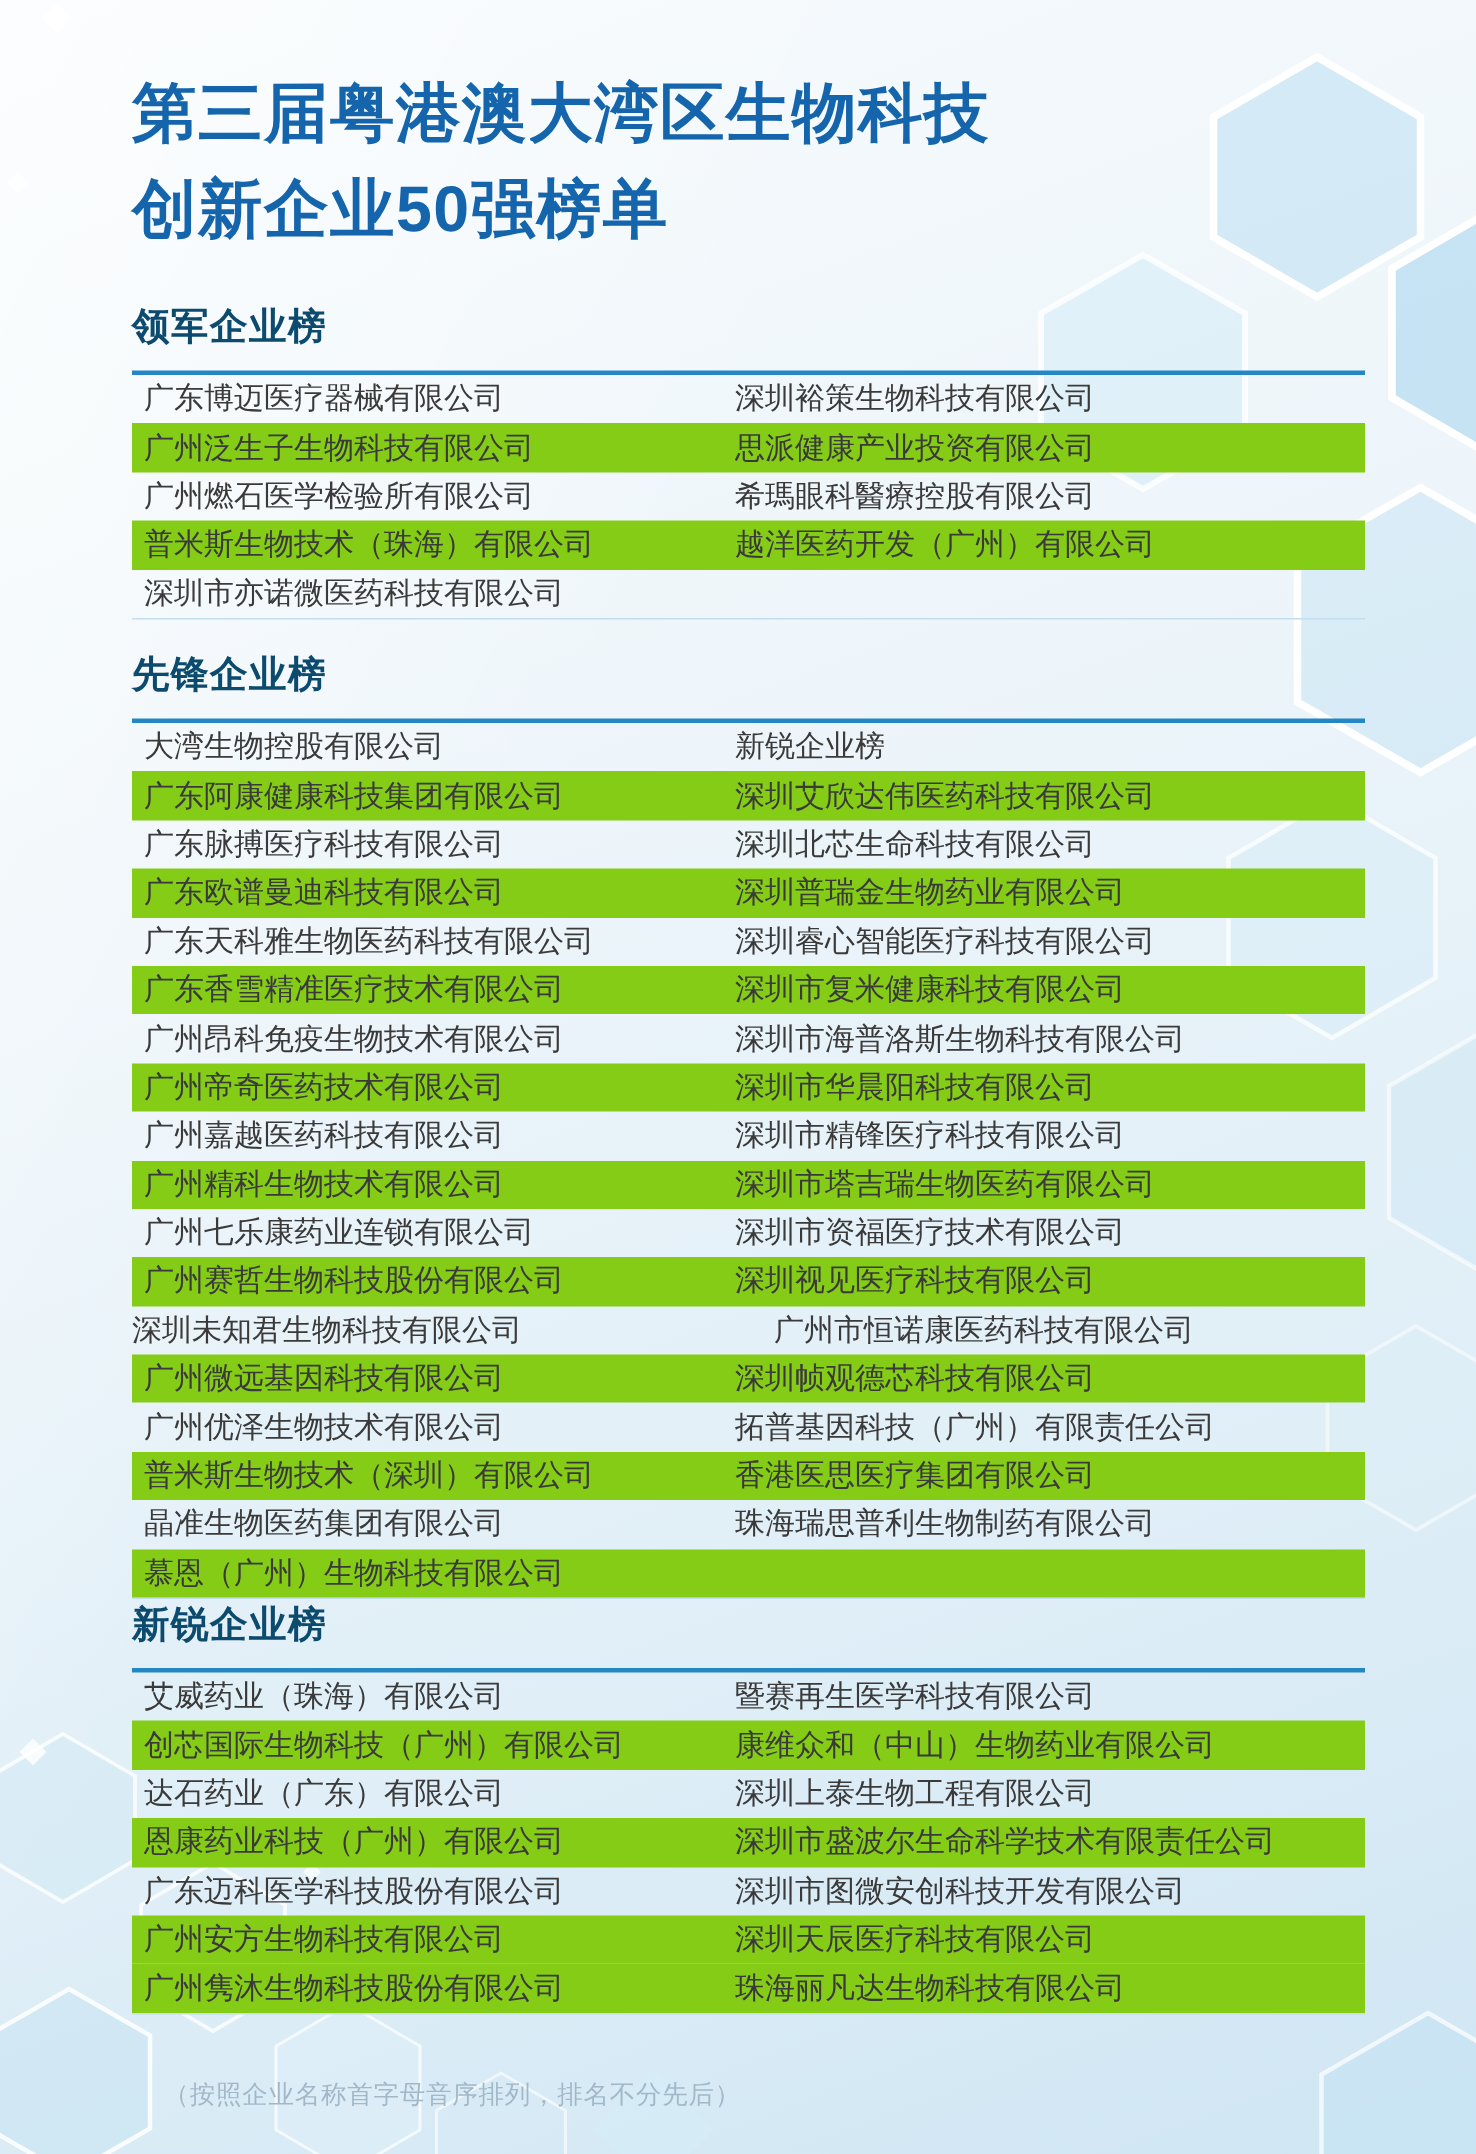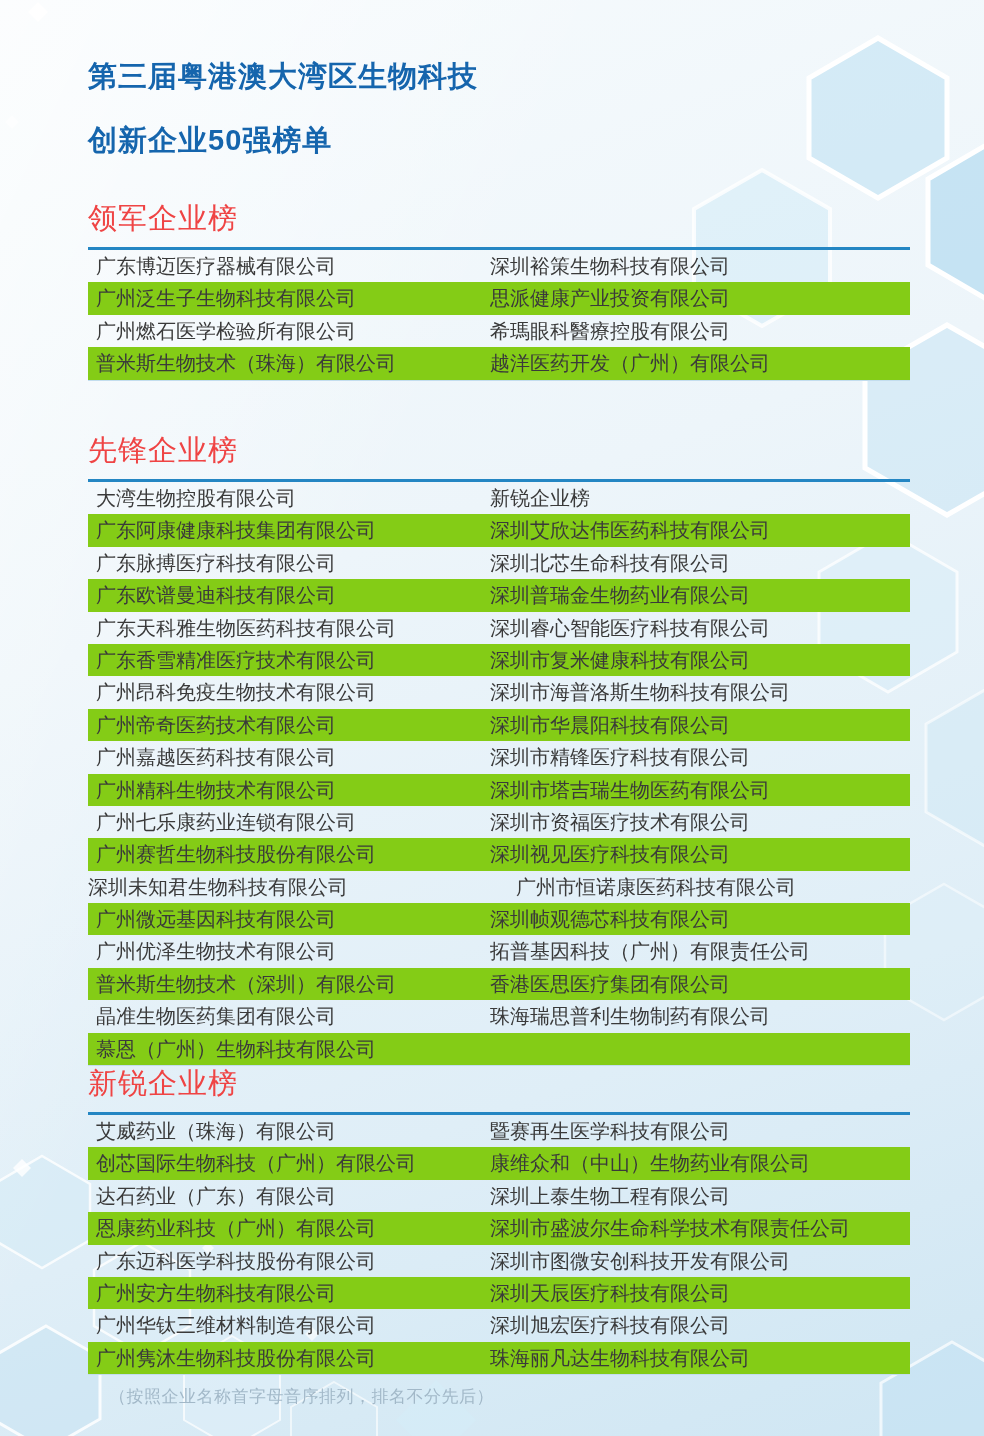--- a/index.html
+++ b/index.html
@@ -8,28 +8,28 @@
     font-family:"Liberation Sans",sans-serif;
     background:
       linear-gradient(115deg, rgba(255,255,255,0.60) 0%, rgba(255,255,255,0) 38%),
       linear-gradient(160deg,#f7fbfd 0%,#edf5fa 38%,#dfeef7 72%,#cfe6f3 100%);
   }
   #bg{position:absolute;inset:0;z-index:0;pointer-events:none}
   .content{position:absolute;inset:0;z-index:1}
 
   .title{
     position:absolute;left:88px;top:44px;width:780px;
-    font-size:29px;font-weight:bold;color:#1565ad;
+    font-size:43px;font-weight:bold;color:#1565ad;
     line-height:64px;letter-spacing:1px;
   }
 
   .sec{position:absolute;left:88px;width:822px}
-  .sec h2{margin:0;font-size:29px;font-weight:normal;color:#ef4444;line-height:30px;letter-spacing:1px}
+  .sec h2{margin:0;font-size:25px;font-weight:bold;color:#0c4a6e;line-height:30px;letter-spacing:1px}
   .tbl{margin-top:14px;border-top:3px solid #2486c3;border-bottom:1px solid #c3ddee}
-  .row{display:flex;height:32.4px;}
+  .row{display:flex;height:32.4px;align-items:center}
   .row.alt{background:#84cc16}
   .cell{font-size:20px;color:#3a3a3a;white-space:nowrap;overflow:hidden;line-height:32px}
   .cell.left{flex:0 0 402px;width:402px;box-sizing:border-box;padding-left:8px}
   .cell.right{flex:1}
 
   .sec1{top:203px}
   .sec2{top:435px}
   .sec3{top:1068px}
 
   .footnote{
@@ -85,20 +85,24 @@
           <div class="cell right">思派健康产业投资有限公司</div>
         </div>
         <div class="row">
           <div class="cell left">广州燃石医学检验所有限公司</div>
           <div class="cell right">希瑪眼科醫療控股有限公司</div>
         </div>
         <div class="row alt">
           <div class="cell left">普米斯生物技术（珠海）有限公司</div>
           <div class="cell right">越洋医药开发（广州）有限公司</div>
         </div>
+        <div class="row">
+          <div class="cell left">深圳市亦诺微医药科技有限公司</div>
+          <div class="cell right"></div>
+        </div>
       </div>
   </section>
 
   <section class="sec sec2">
     <h2>先锋企业榜</h2>
     <div class="tbl">
         <div class="row">
           <div class="cell left">大湾生物控股有限公司</div>
           <div class="cell right">新锐企业榜</div>
         </div>
@@ -193,24 +197,20 @@
           <div class="cell right">深圳市盛波尔生命科学技术有限责任公司</div>
         </div>
         <div class="row">
           <div class="cell left">广东迈科医学科技股份有限公司</div>
           <div class="cell right">深圳市图微安创科技开发有限公司</div>
         </div>
         <div class="row alt">
           <div class="cell left">广州安方生物科技有限公司</div>
           <div class="cell right">深圳天辰医疗科技有限公司</div>
         </div>
-        <div class="row">
-          <div class="cell left">广州华钛三维材料制造有限公司</div>
-          <div class="cell right">深圳旭宏医疗科技有限公司</div>
-        </div>
         <div class="row alt">
           <div class="cell left">广州隽沐生物科技股份有限公司</div>
           <div class="cell right">珠海丽凡达生物科技有限公司</div>
         </div>
       </div>
   </section>
 
   <div class="footnote">（按照企业名称首字母音序排列，排名不分先后）</div>
 
 </div>

